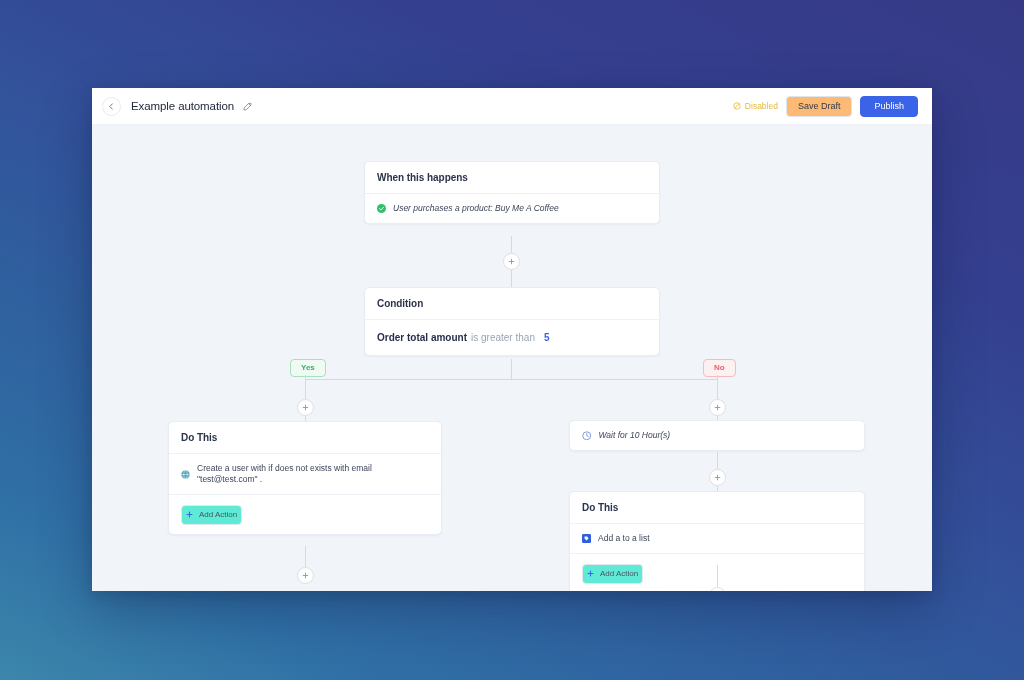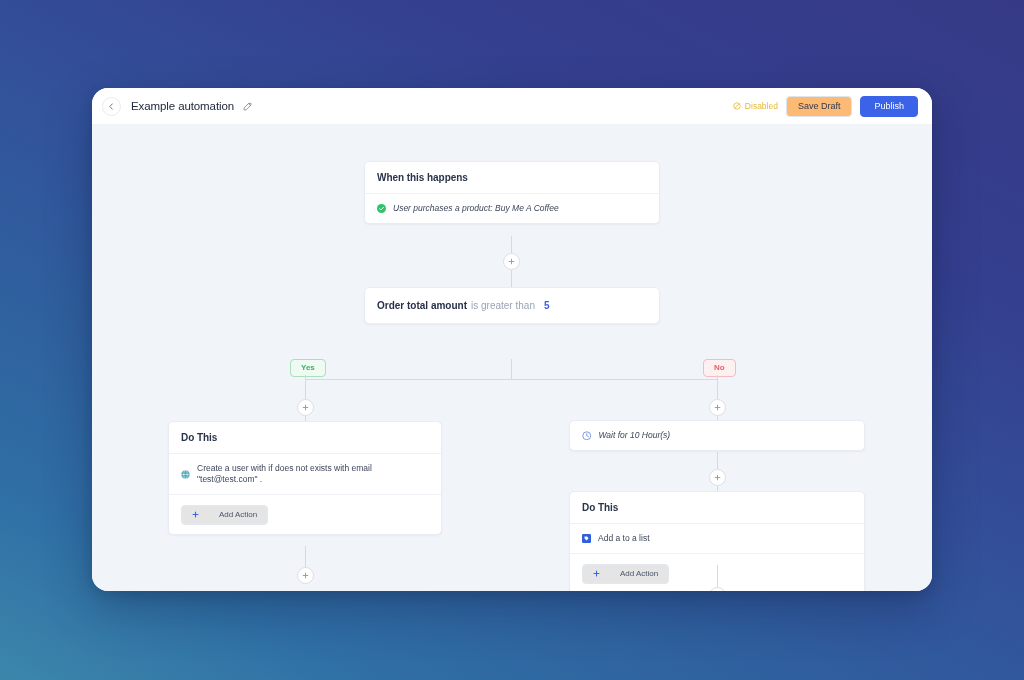--- a/index.html
+++ b/index.html
@@ -17,21 +17,21 @@
   }
 
   
   .app-window {
     position: absolute;
     left: 92px;
     top: 88px;
     width: 840px;
     height: 503px;
     background: #ffffff;
-    border-radius: 16px;
+    border-radius: 0;
     box-shadow: 0 18px 48px rgba(14, 22, 60, 0.30), 0 4px 12px rgba(14,22,60,0.16);
     overflow: hidden;
     display: flex;
     flex-direction: column;
   }
 
   
   .header {
     height: 37px;
     flex: 0 0 37px;
@@ -191,27 +191,27 @@
   }
   .cond-field { font-weight: bold; color: #27304a; }
   .cond-op { color: #9aa3b5; }
   .cond-value { color: #3b63e8; font-weight: bold; margin-left: 5px; }
 
   
   .add-action-wrap { padding: 9px 12px; }
   .btn-add-action {
     display: inline-flex;
     align-items: center;
-    gap: 20px;
+    gap: 6px;
     font-size: 8px;
     color: #4a5468;
-    background: #e5e5e5;
+    background: #5eead4;
     border: 1px solid #e3e8f0;
     border-radius: 4px;
-    padding: 5px 10px;
+    padding: 5px 4px;
     line-height: 1;
   }
   .btn-add-action .plus-glyph { color: #3b63e8; display: flex; }
   .btn-add-action svg { display: block; }
 
   
   .branch-pill {
     position: absolute;
     font-size: 8px;
     font-weight: bold;
@@ -289,20 +289,21 @@
       <div class="vline" style="left:419px; top:111px; height:17px;"></div>
       <div class="plus-node" style="left:411px; top:128px;">
         <svg width="7" height="7" viewBox="0 0 8 8" stroke="currentColor" stroke-width="1" stroke-linecap="round">
           <line x1="4" y1="1.3" x2="4" y2="6.7"></line>
             <line x1="1.3" y1="4" x2="6.7" y2="4"></line>
         </svg>
       </div>
       <div class="vline" style="left:419px; top:145px; height:17px;"></div>
 
       <div class="card" style="left:272px; top:162px; width:296px;">
+        <div class="card-head">Condition</div>
         <div class="cond-row">
           <span class="cond-field">Order total amount</span>
           <span class="cond-op">is greater than</span>
           <span class="cond-value">5</span>
         </div>
       </div>
 
       <div class="vline" style="left:419px; top:234px; height:20px;"></div>
       <div class="hline" style="left:213px; top:254px; width:412px;"></div>
       <div class="vline" style="left:213px; top:254px; height:19px;"></div>

